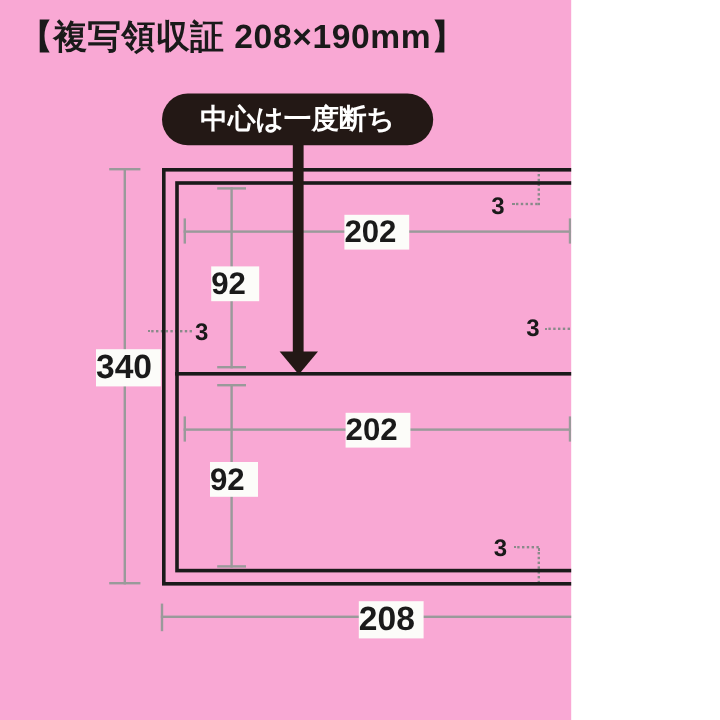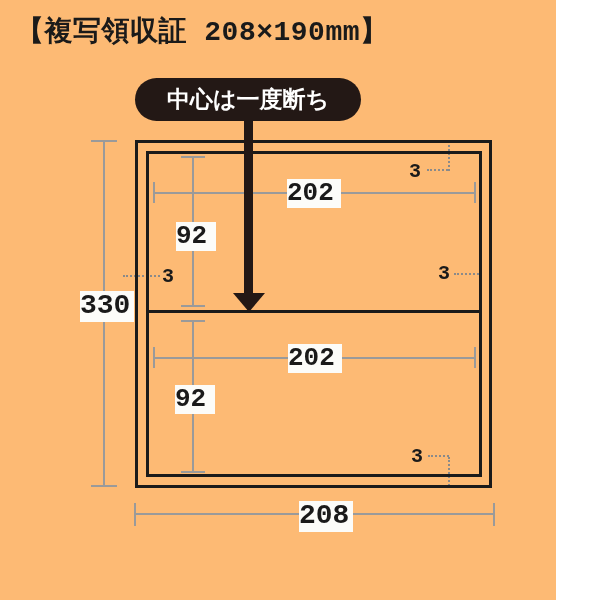--- a/index.html
+++ b/index.html
@@ -1,19 +1,19 @@
 <!DOCTYPE html>
 <html><head>
 <meta charset="utf-8">
 <style>
   html, body { margin: 0; padding: 0; }
   body { font-family: "Liberation Sans", "DejaVu Sans", sans-serif; background: #fff; }
   #canvas {
-    position: relative; width: 556px; height: 600px;
-    background: #fdba74; overflow: hidden; color: #1a1a1a; font-family: Liberation Mono, monospace;
+    position: relative; width: 476px; height: 600px;
+    background: #f9a8d4; overflow: hidden; color: #1a1a1a;
   }
   .abs { position: absolute; }
 
   .page-title {
     position: absolute; left: 16px; top: 12px;
     font-size: 28px; font-weight: 700; letter-spacing: 0.5px;
     color: #1a1a1a; white-space: nowrap;
   }
 
   
@@ -70,21 +70,21 @@
   <div class="dotted-h" style="left:428px; top:455px; width:21px;"></div>
   <div class="dotted-v" style="left:448px; top:457px; height:29px;"></div>
 
   <div class="outer-rect"></div>
   <div class="inner-rect"></div>
   <div class="center-line"></div>
 
   <div class="abs gray" style="left:103px; top:140px; width:2px; height:347px;"></div>
   <div class="abs gray" style="left:91px; top:140px; width:26px; height:2px;"></div>
   <div class="abs gray" style="left:91px; top:485px; width:26px; height:2px;"></div>
-  <div class="dim-num" style="left:80px; top:291px; width:54px; font-size:28px;">330</div>
+  <div class="dim-num" style="left:80px; top:291px; width:54px; font-size:28px;">340</div>
 
   <div class="abs gray" style="left:134px; top:513px; width:361px; height:2px;"></div>
   <div class="abs gray" style="left:134px; top:503px; width:2px; height:23px;"></div>
   <div class="abs gray" style="left:493px; top:503px; width:2px; height:23px;"></div>
   <div class="dim-num" style="left:299px; top:501px; width:54px; font-size:28px;">208</div>
 
   <div class="abs gray" style="left:153px; top:192px; width:323px; height:2px;"></div>
   <div class="abs gray" style="left:153px; top:182px; width:2px; height:21px;"></div>
   <div class="abs gray" style="left:474px; top:182px; width:2px; height:21px;"></div>
   <div class="dim-num" style="left:287px; top:179px; width:54px;">202</div>

